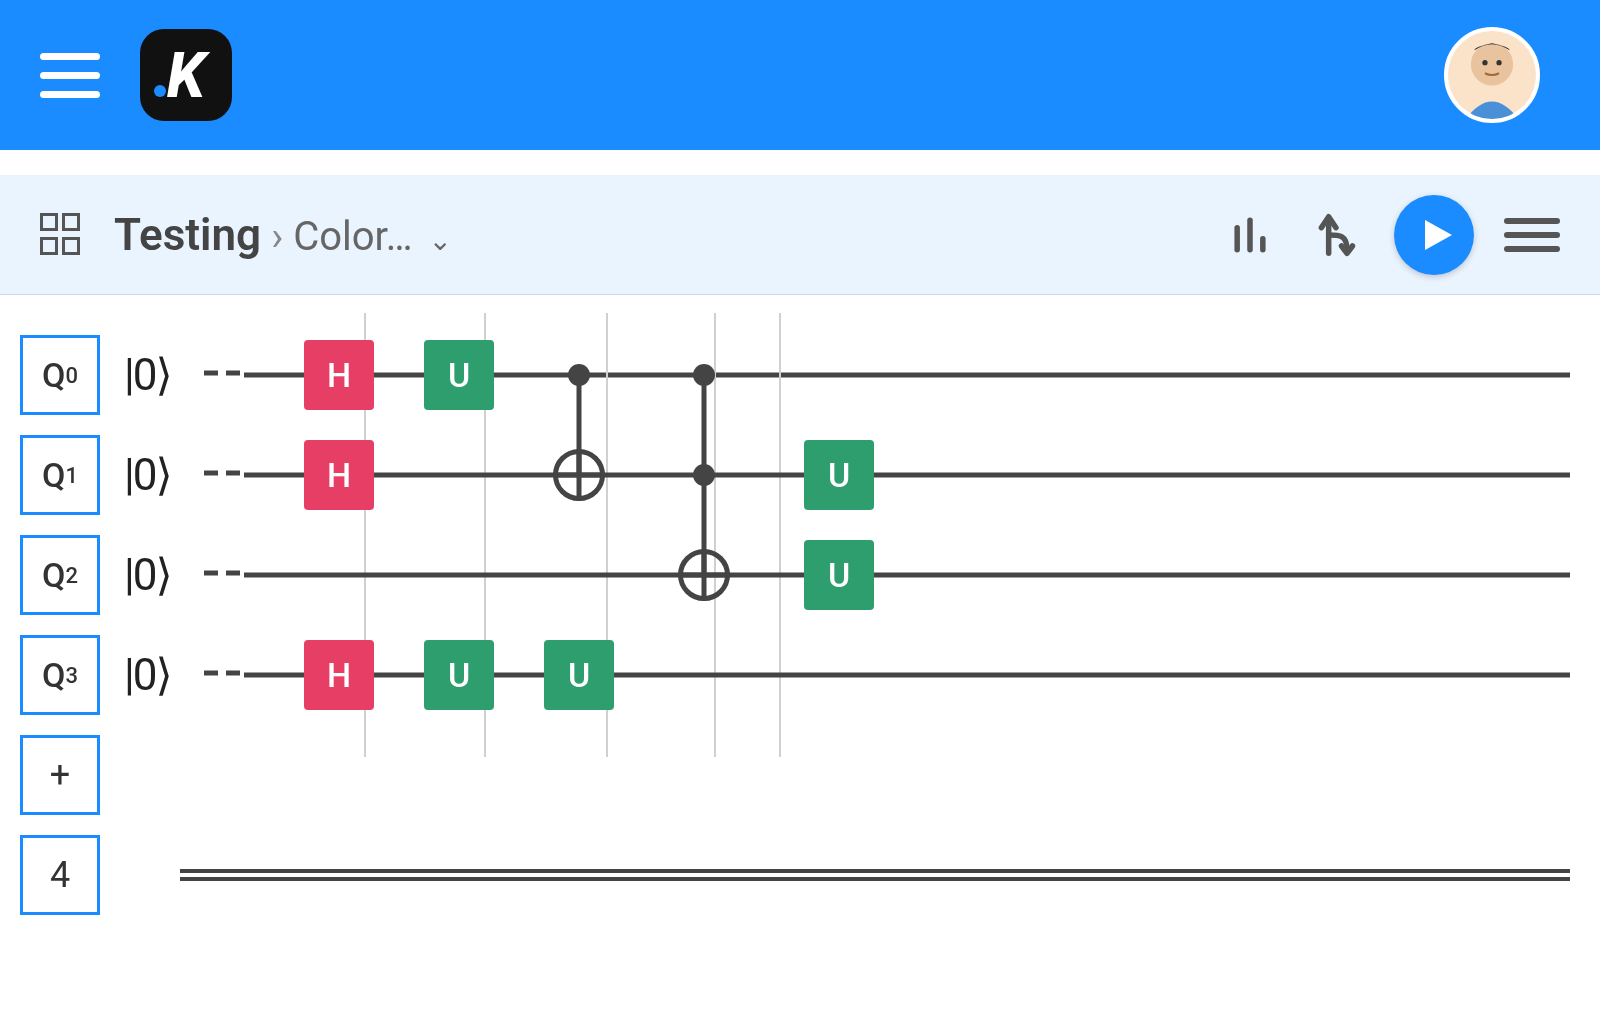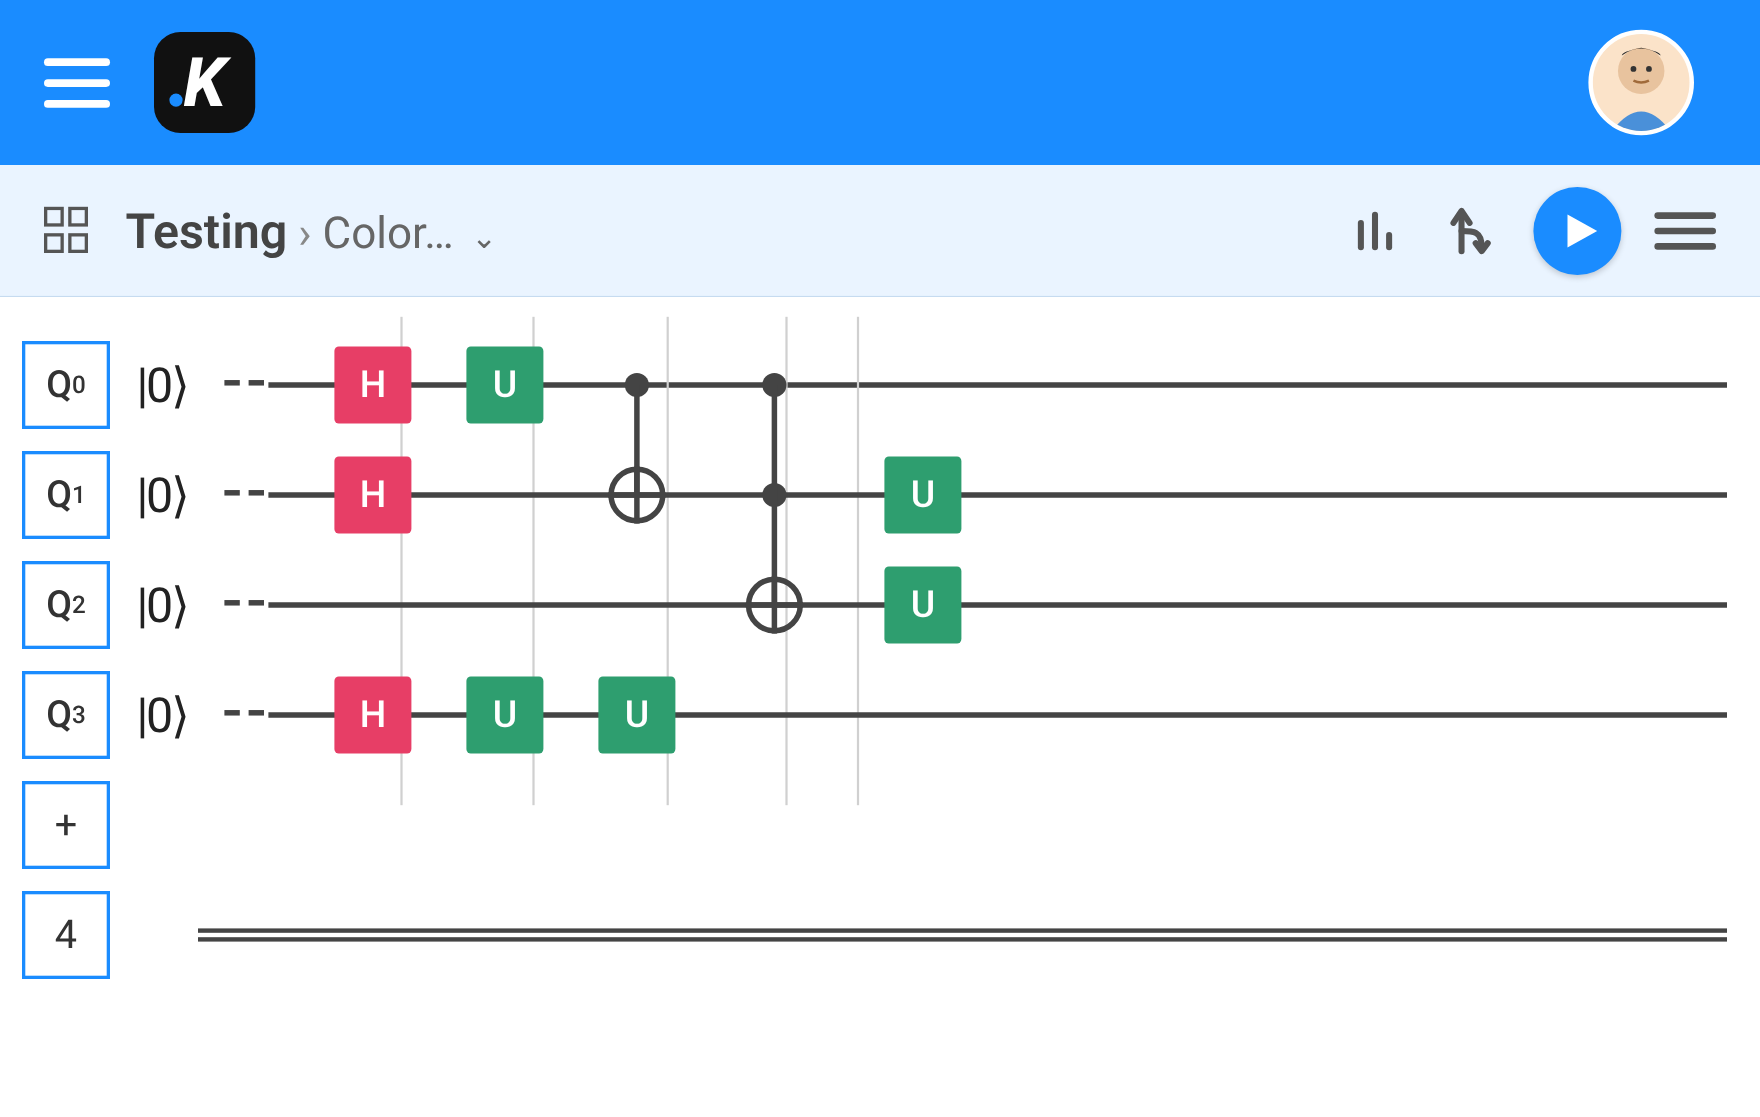--- a/index.html
+++ b/index.html
@@ -30,21 +30,21 @@
   .topbar-spacer { flex: 1; }
   .avatar {
     width: 96px; height: 96px; border-radius: 50%; background: #fdeedd; border: 4px solid #fff;
     display: flex; align-items: center; justify-content: center; overflow: hidden;
   }
   .avatar svg { width: 100%; height: 100%; }
 
   
   .toolbar {
     height: 120px; background: #eaf4ff; border-bottom: 1px solid #c6dbf0;
-    display: flex; align-items: center; padding: 0 40px; gap: 30px;
+    display: flex; align-items: center; padding: 0 40px; gap: 30px; margin-top: 25px;
   }
   .grid-icon { width: 44px; height: 44px; display: flex; flex-wrap: wrap; gap: 4px; cursor: pointer; }
   .grid-icon span { width: 18px; height: 18px; border: 3px solid #555; }
   .breadcrumb { display: flex; flex-direction: column; }
   .breadcrumb-line1 { display: flex; align-items: baseline; gap: 10px; color: #444; }
   .bc-proj { font-size: 44px; font-weight: 600; }
   .bc-sep  { font-size: 40px; color: #888; }
   .bc-file { font-size: 40px; color: #666; }
   .bc-caret { font-size: 28px; color: #666; padding-left: 6px; }
   .bc-status { font-size: 36px; font-style: italic; color: #9aa4ad; }

